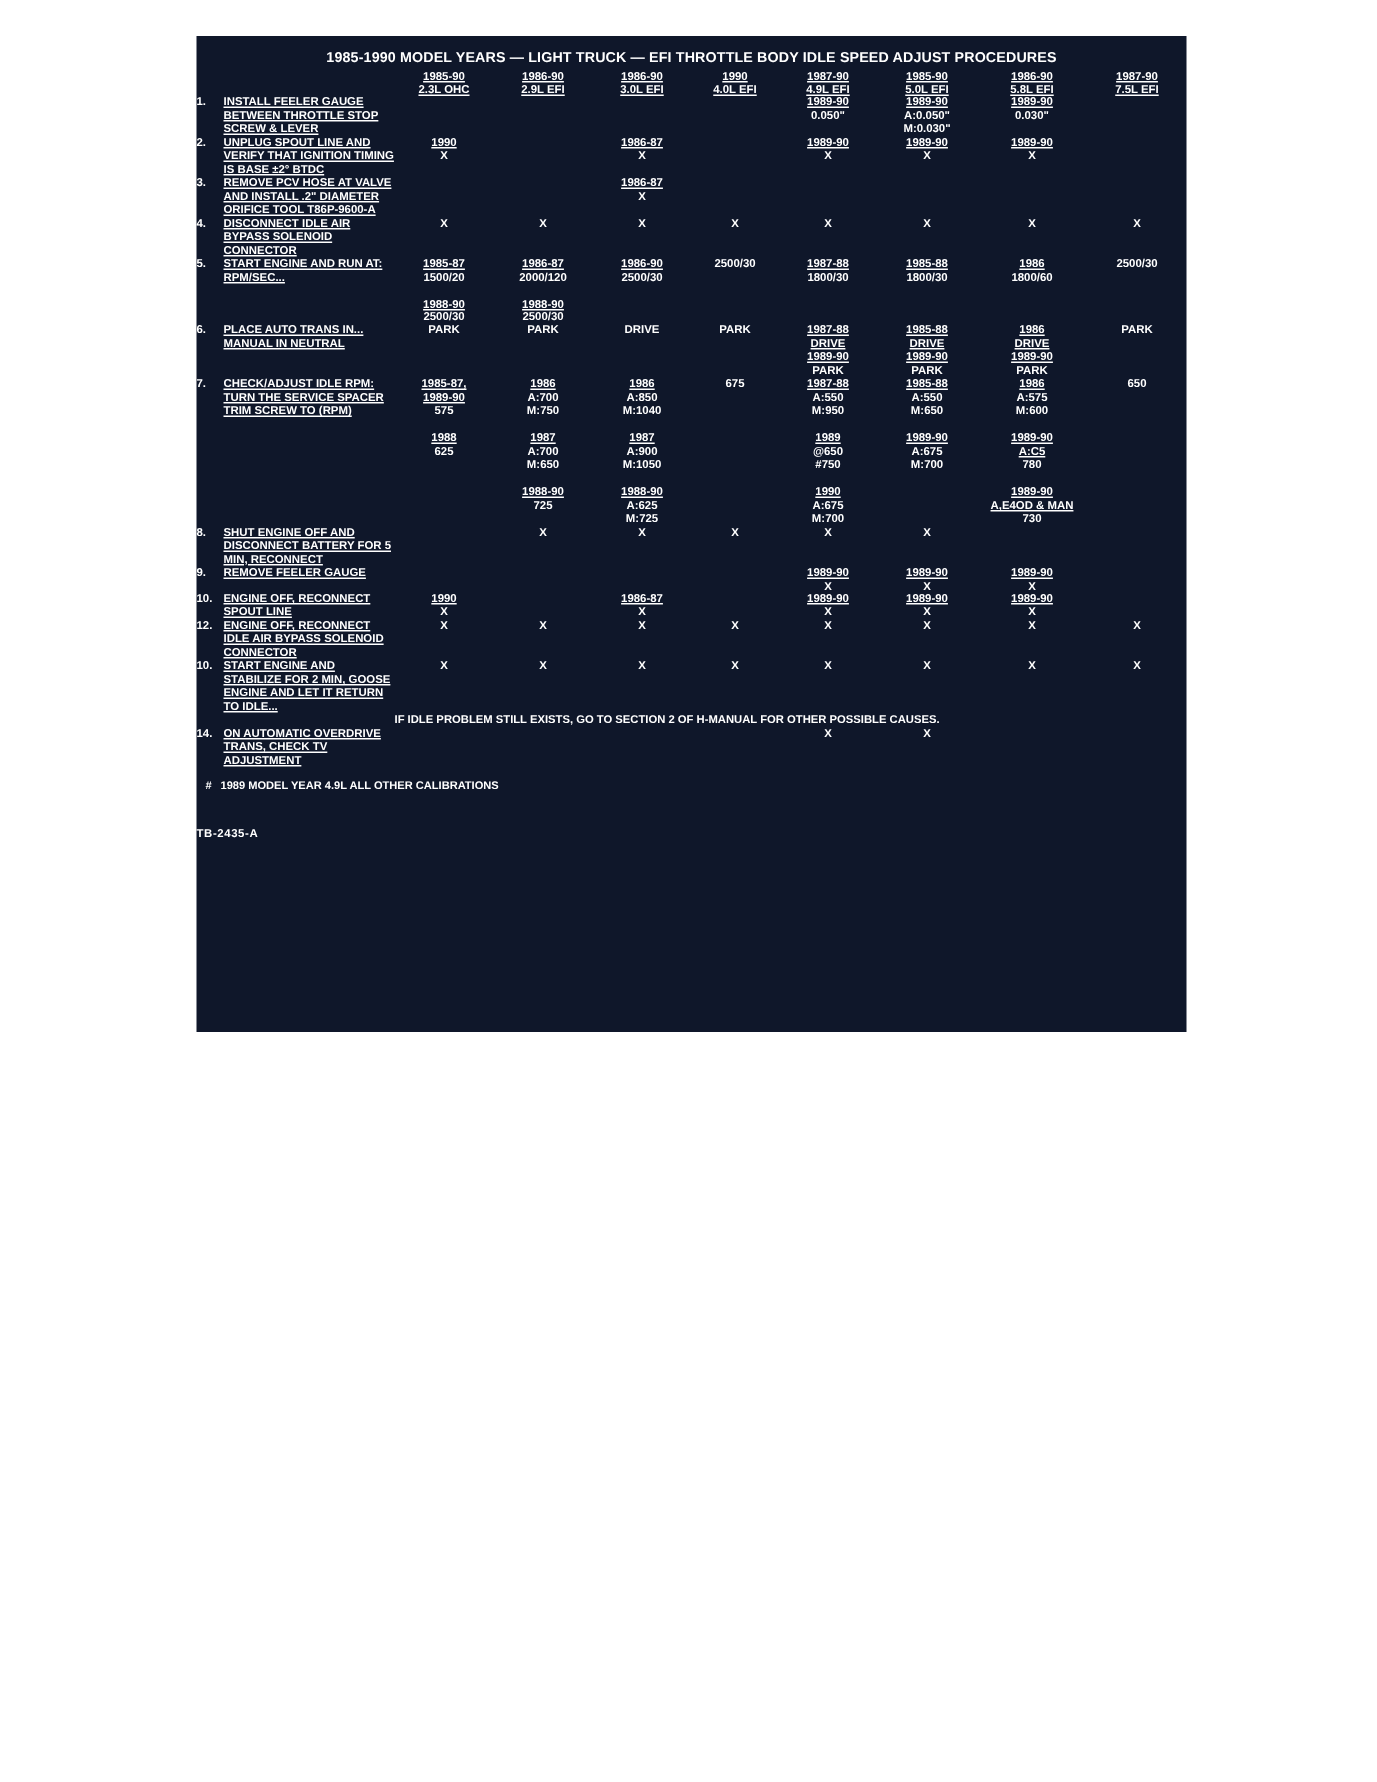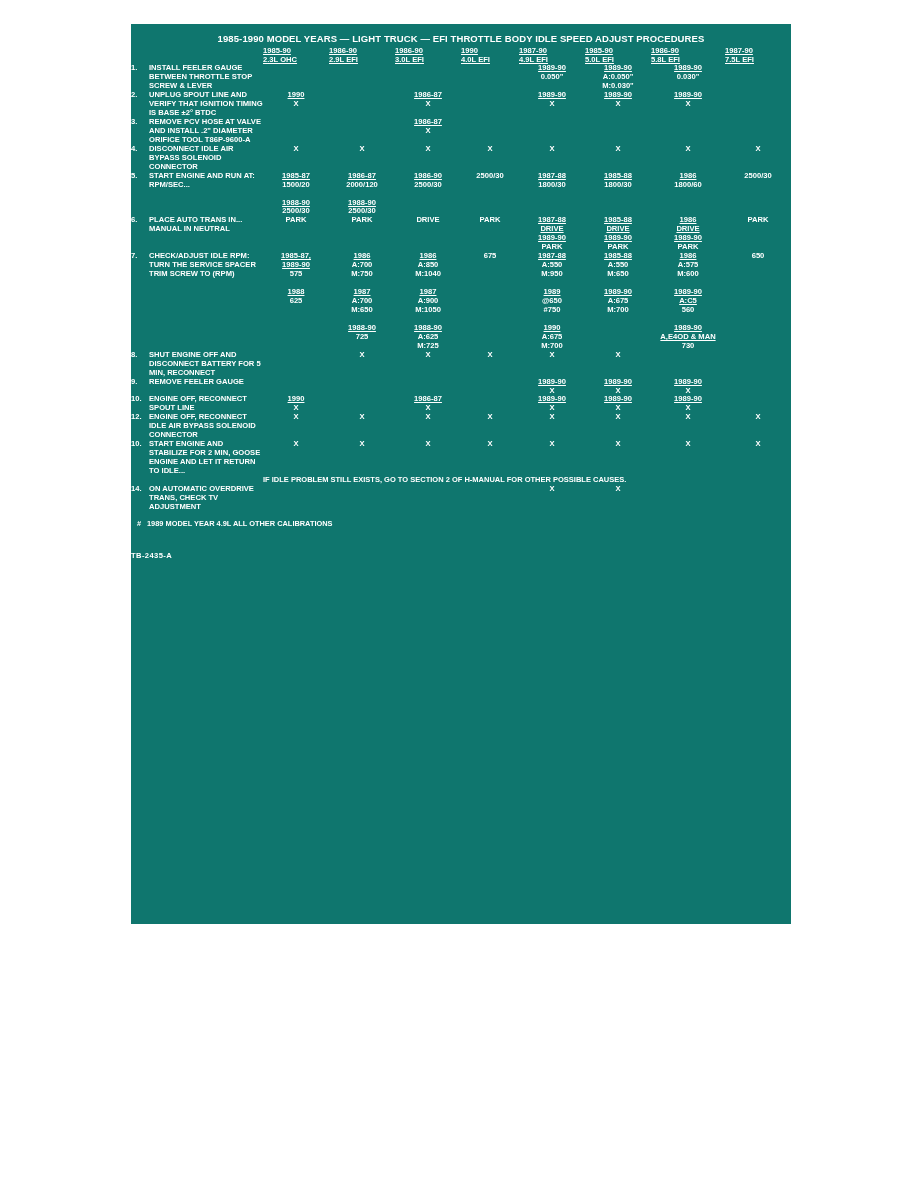--- a/index.html
+++ b/index.html
@@ -15,22 +15,22 @@
     width: 918px;
     height: 1188px;
     background: #ffffff;
     overflow: hidden;
   }
   #chart {
     position: absolute;
     left: 131px;
     top: 24px;
     width: 660px;
-    height: 900px;
-    background: #0f766e;
+    height: 664px;
+    background: #0f172a;
     color: #ffffff;
   }
   .title {
     text-align: center;
     font-size: 9.5px;
     font-weight: bold;
     letter-spacing: 0.1px;
     padding-top: 9px;
     padding-bottom: 2px;
   }
@@ -41,41 +41,42 @@
     font-size: 7.6px;
     font-weight: bold;
     line-height: 1.18;
   }
   table.grid td, table.grid th {
     vertical-align: top;
     padding: 0;
     color: #ffffff;
   }
   .colhead {
-    text-align: left;
+    text-align: center;
     font-size: 7.6px;
     font-weight: bold;
     padding-bottom: 7px;
     line-height: 1.2;
   }
   .colhead span {
     display: block;
   }
   .u { text-decoration: underline; }
   .stepnum {
     width: 16px;
     text-align: left;
     padding-left: 5px;
     white-space: nowrap;
   }
   .steptext {
     width: 112px;
     text-align: left;
     padding-right: 2px;
     text-transform: uppercase;
+    text-decoration: underline;
   }
   .cell {
     text-align: center;
     white-space: nowrap;
   }
   .cell .line { display: block; }
   .rowpad td { padding-top: 5px; padding-bottom: 2px; }
   .notes {
     font-size: 7.4px;
     font-weight: bold;
@@ -391,21 +392,21 @@
               <span class="line">A:675</span>
               <span class="line">M:700</span>
             </td>
             <td class="cell">
               <span class="line u">1986</span>
               <span class="line">A:575</span>
               <span class="line">M:600</span>
               <span class="line">&nbsp;</span>
               <span class="line u">1989-90</span>
               <span class="line u">A:C5</span>
-              <span class="line">560</span>
+              <span class="line">780</span>
               <span class="line">&nbsp;</span>
               <span class="line u">1989-90</span>
               <span class="line u">A,E4OD &amp; MAN</span>
               <span class="line">730</span>
             </td>
             <td class="cell">
               <span class="line">650</span>
             </td>
           </tr>
           <tr class="rowpad">

